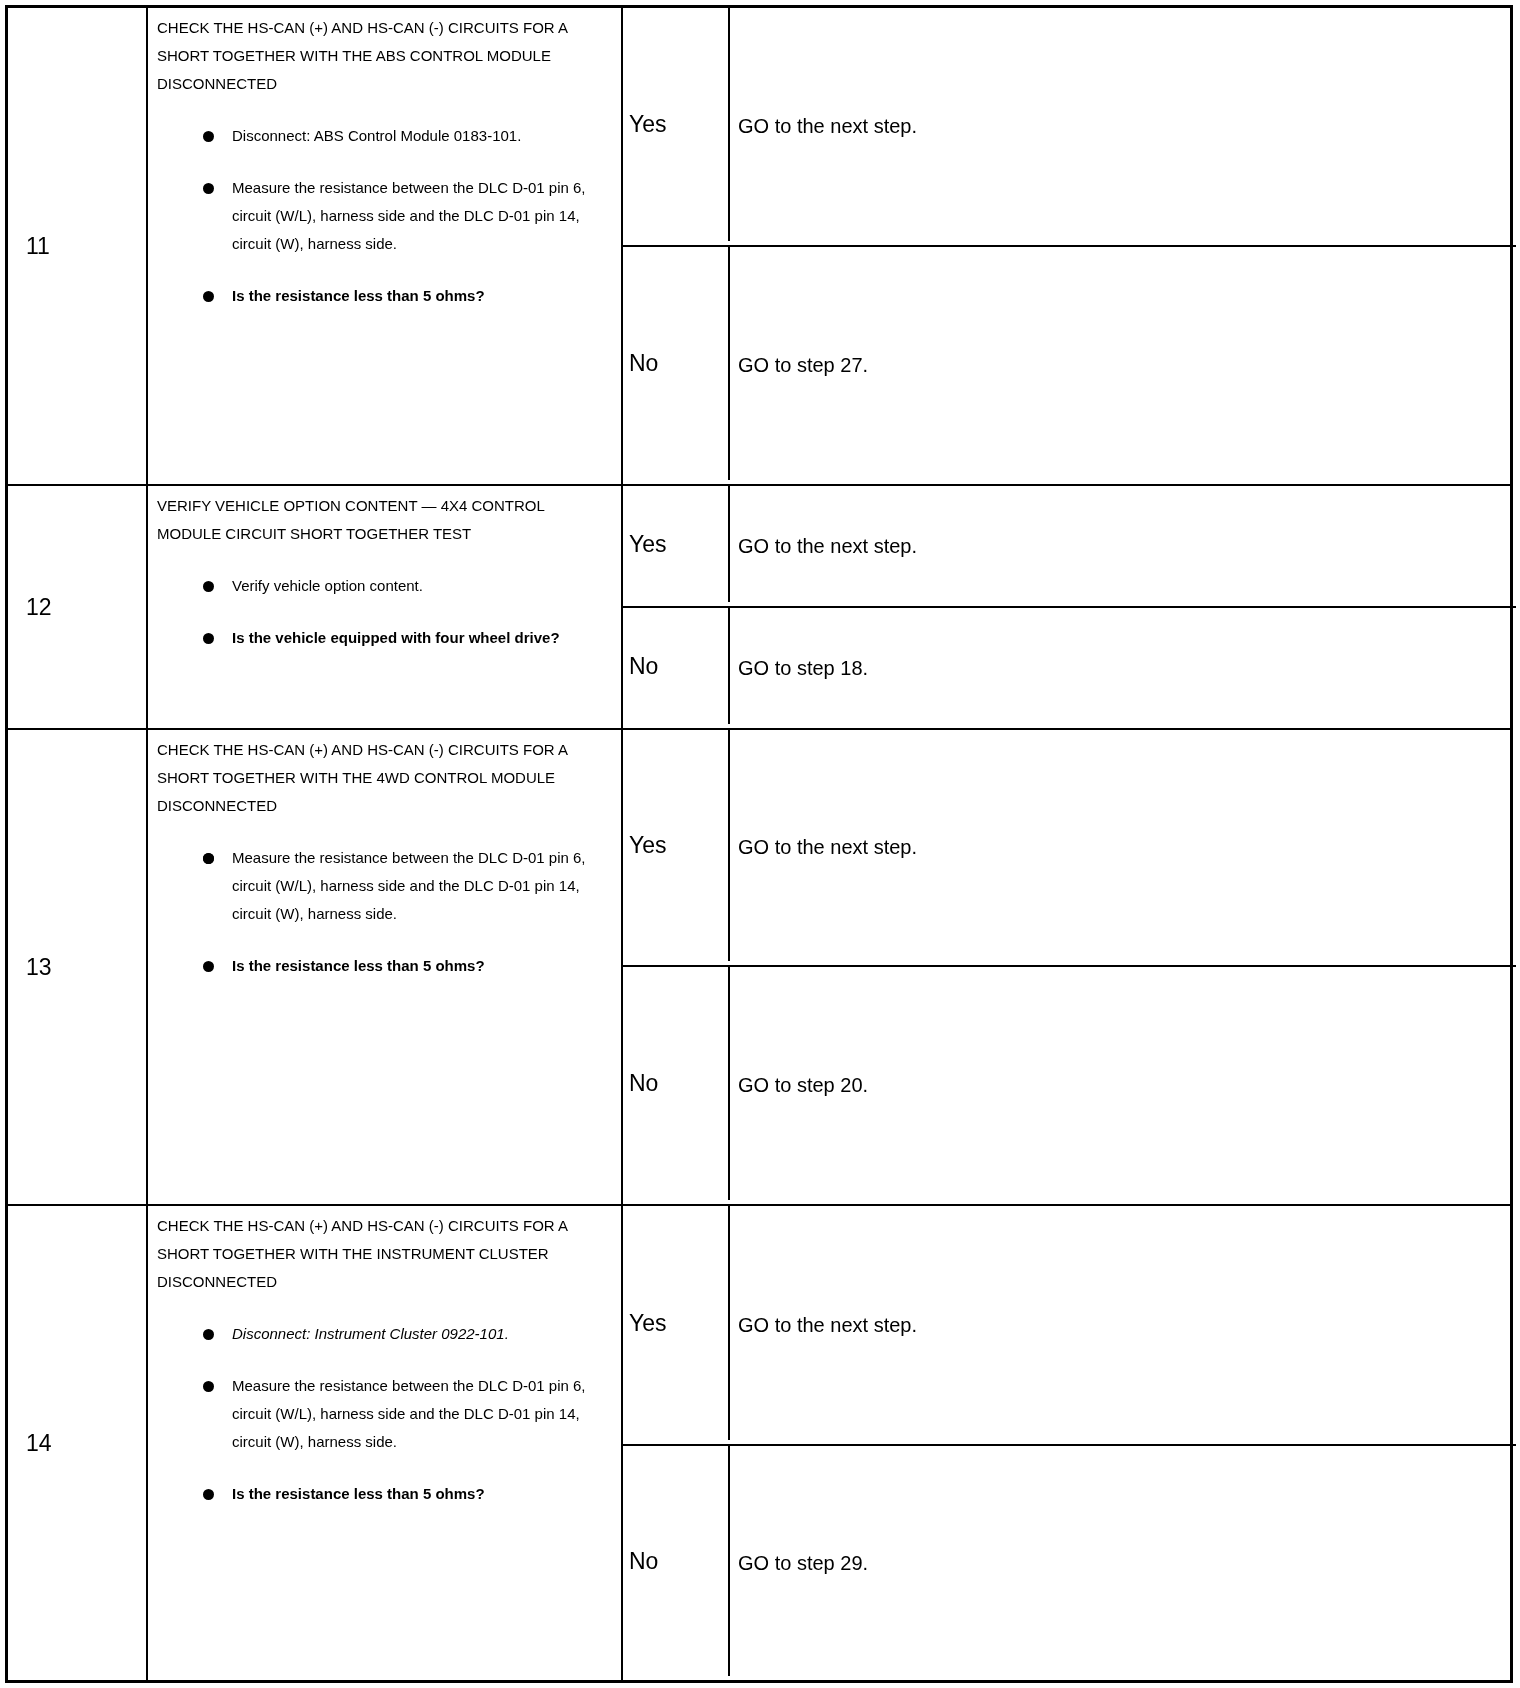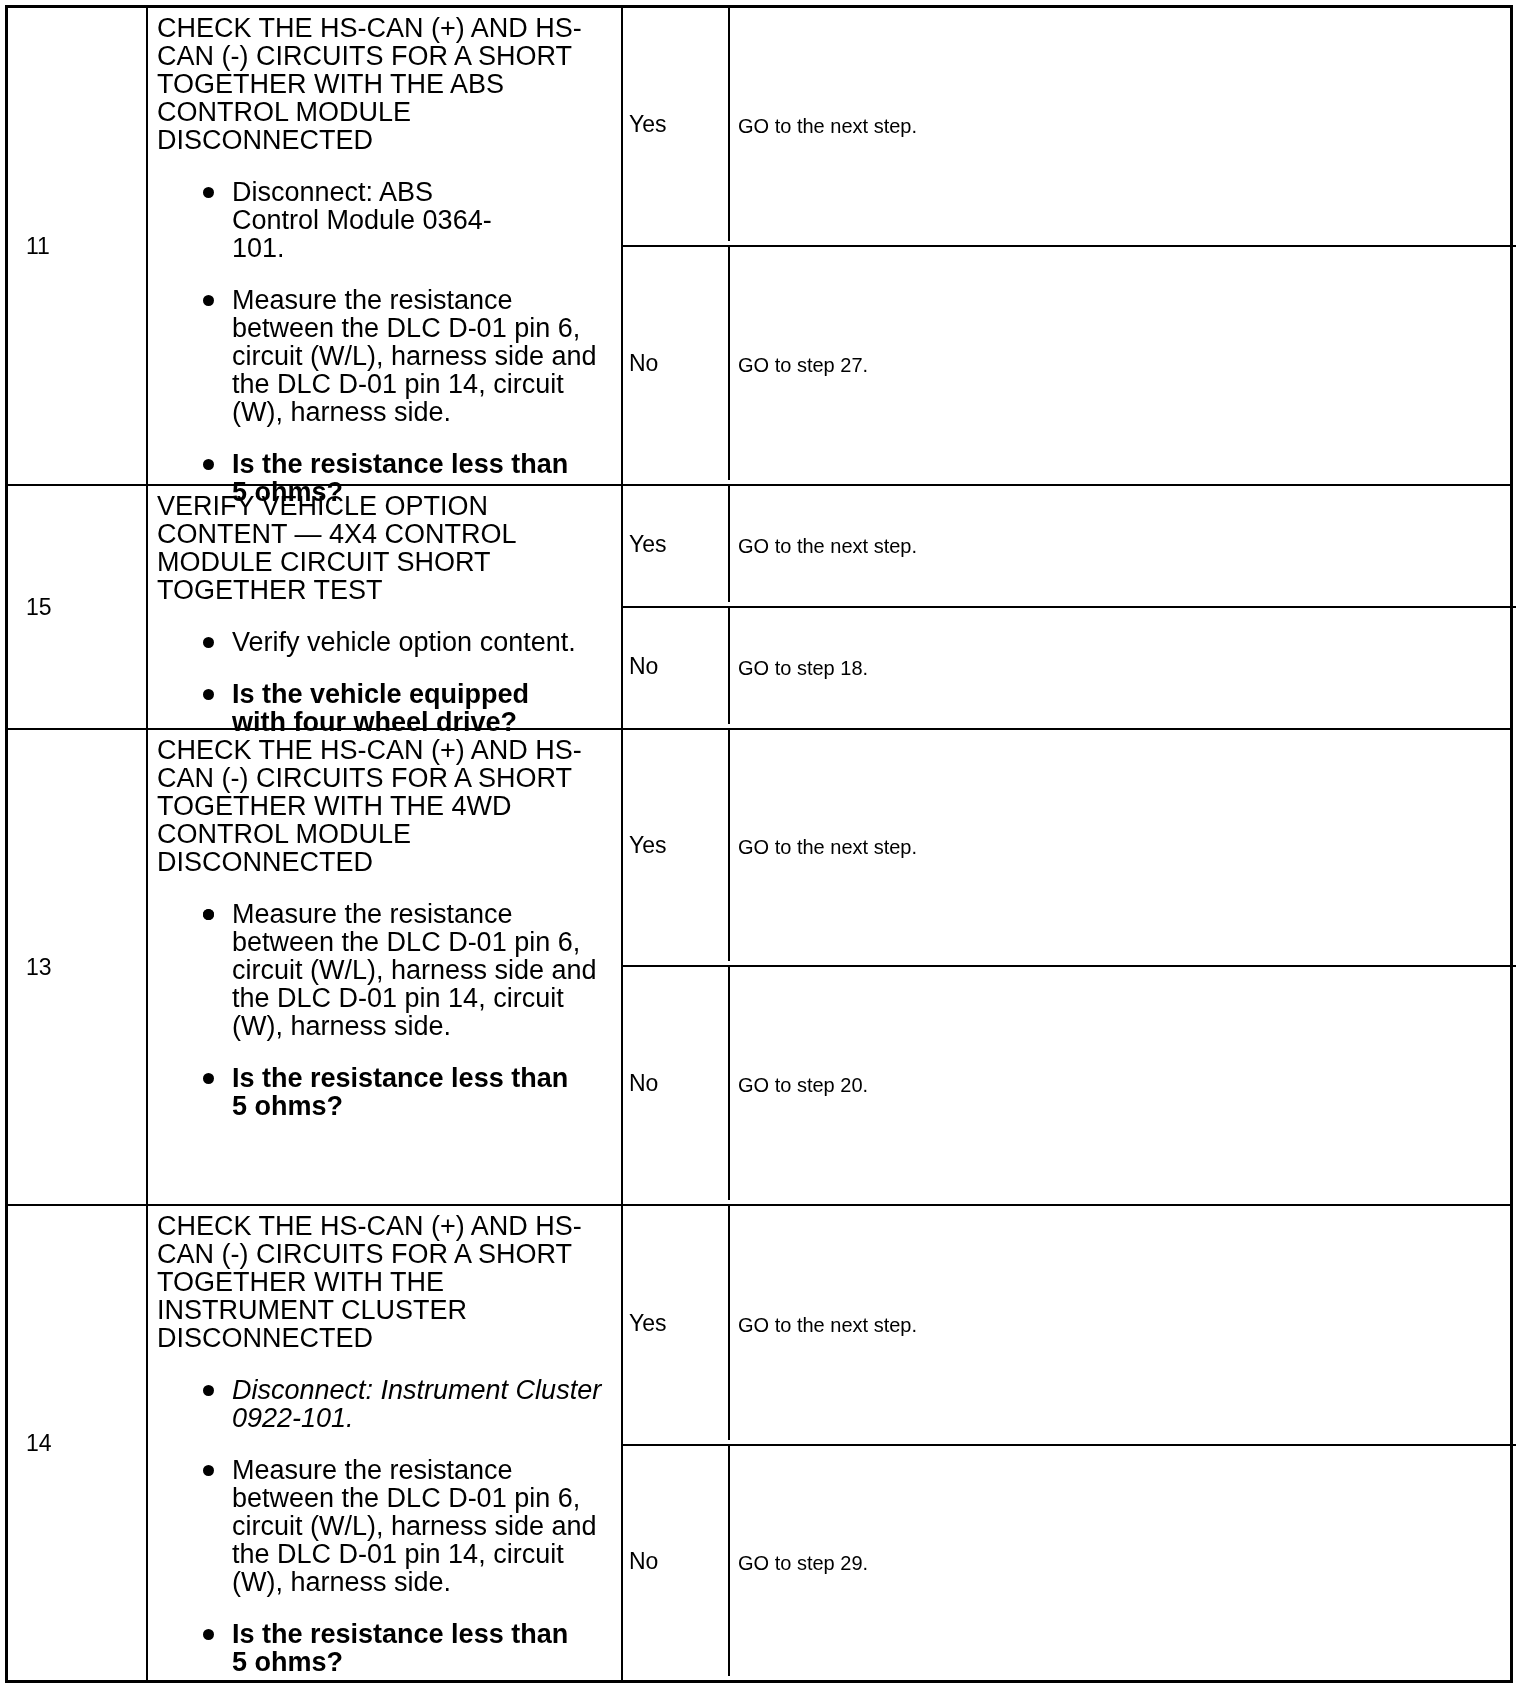--- a/index.html
+++ b/index.html
@@ -6,21 +6,21 @@
   body { width:1520px; height:1688px; position:relative; overflow:hidden;
          font-family:"Liberation Sans", sans-serif; color:#000; }
   .table { position:absolute; left:5px; top:5px; width:1508px; height:1678px;
            border:3px solid #000; box-sizing:border-box; }
   .row { position:absolute; left:0; width:100%; border-bottom:2px solid #000; box-sizing:border-box; }
   .row.last { border-bottom:none; }
   .cell { position:absolute; top:0; bottom:0; box-sizing:border-box; }
   .c-step { left:0; width:140px; border-right:2px solid #000;
             display:flex; align-items:center; padding-left:18px; font-size:23px; }
   .c-action { left:142px; width:473px; border-right:2px solid #000; padding:6px 6px 0 7px;
-              font-size:27px; line-height:28px; }
+              font-size:15px; line-height:28px; }
   .c-result { left:615px; width:893px; }
   .res-row { position:absolute; left:0; right:0; box-sizing:border-box; }
   .res-row.first { border-bottom:2px solid #000; }
   .res-yn { position:absolute; left:0; top:0; bottom:4px; width:107px; border-right:2px solid #000;
             display:flex; align-items:center; padding-left:6px; box-sizing:border-box; font-size:23px; }
   .res-go { position:absolute; left:107px; right:0; top:0; bottom:0;
             display:flex; align-items:center; padding-left:8px; font-size:20px; }
   .title { text-transform:none; }
   ul { list-style:none; margin:0; padding:0; }
   li { position:relative; padding-left:75px; margin-top:24px; }
@@ -30,39 +30,39 @@
 </head>
 <body>
 
 <div class="table">
 
   <div class="row" style="top:0; height:478px;">
     <div class="cell c-step">11</div>
     <div class="cell c-action">
       <div class="title" style="width:440px;">CHECK THE HS-CAN (+) AND HS-CAN (-) CIRCUITS FOR A SHORT TOGETHER WITH THE ABS CONTROL MODULE DISCONNECTED</div>
       <ul>
-        <li><span class="bullet"></span><span style="display:inline-block;width:290px;">Disconnect: ABS Control Module 0364-101.</span></li>
+        <li><span class="bullet"></span><span style="display:inline-block;width:290px;">Disconnect: ABS Control Module 0183-101.</span></li>
         <li><span class="bullet"></span><span style="display:inline-block;width:370px;">Measure the resistance between the DLC D-01 pin 6, circuit (W/L), harness side and the DLC D-01 pin 14, circuit (W), harness side.</span></li>
         <li class="bold"><span class="bullet"></span><span style="display:inline-block;width:340px;">Is the resistance less than 5 ohms?</span></li>
       </ul>
     </div>
     <div class="cell c-result">
       <div class="res-row first" style="top:0; height:239px;">
         <div class="res-yn">Yes</div>
         <div class="res-go">GO to the next step.</div>
       </div>
       <div class="res-row" style="top:239px; bottom:0;">
         <div class="res-yn">No</div>
         <div class="res-go">GO to step 27.</div>
       </div>
     </div>
   </div>
 
   <div class="row" style="top:478px; height:244px;">
-    <div class="cell c-step">15</div>
+    <div class="cell c-step">12</div>
     <div class="cell c-action">
       <div class="title" style="width:430px;">VERIFY VEHICLE OPTION CONTENT — 4X4 CONTROL MODULE CIRCUIT SHORT TOGETHER TEST</div>
       <ul>
         <li><span class="bullet"></span><span style="display:inline-block;width:370px;">Verify vehicle option content.</span></li>
         <li class="bold"><span class="bullet"></span><span style="display:inline-block;width:345px;">Is the vehicle equipped with four wheel drive?</span></li>
       </ul>
     </div>
     <div class="cell c-result">
       <div class="res-row first" style="top:0; height:122px;">
         <div class="res-yn">Yes</div>

